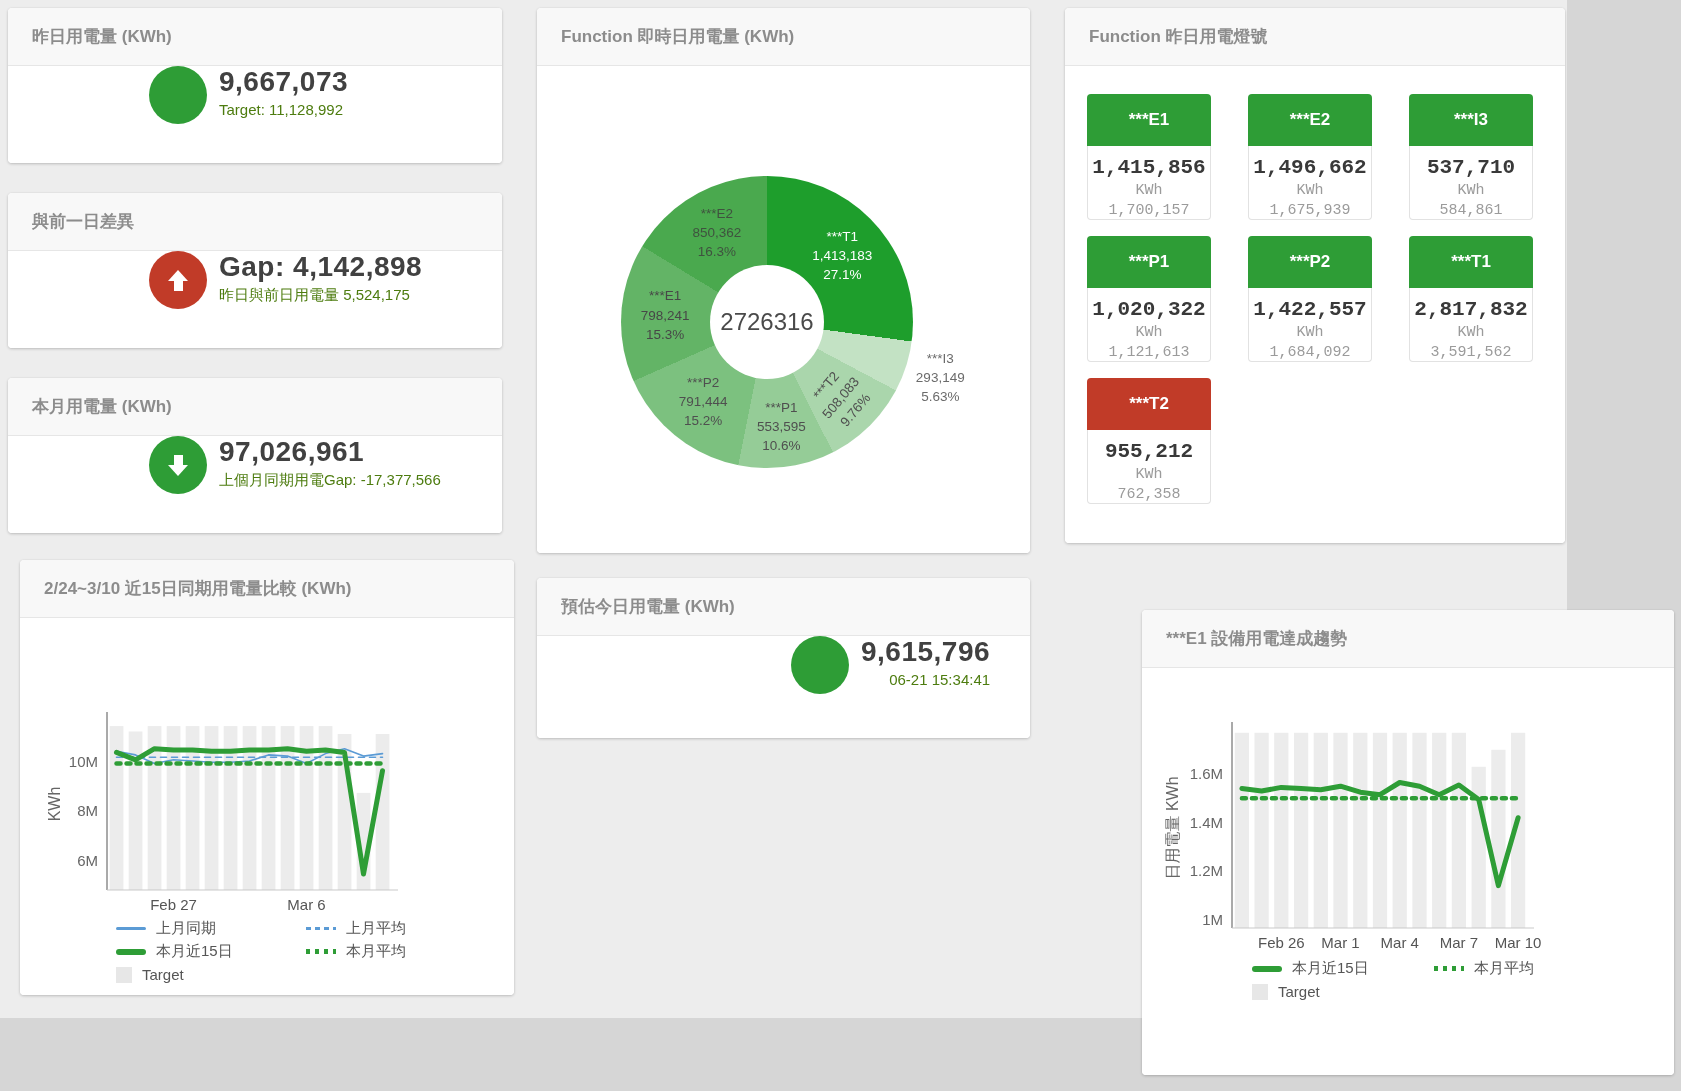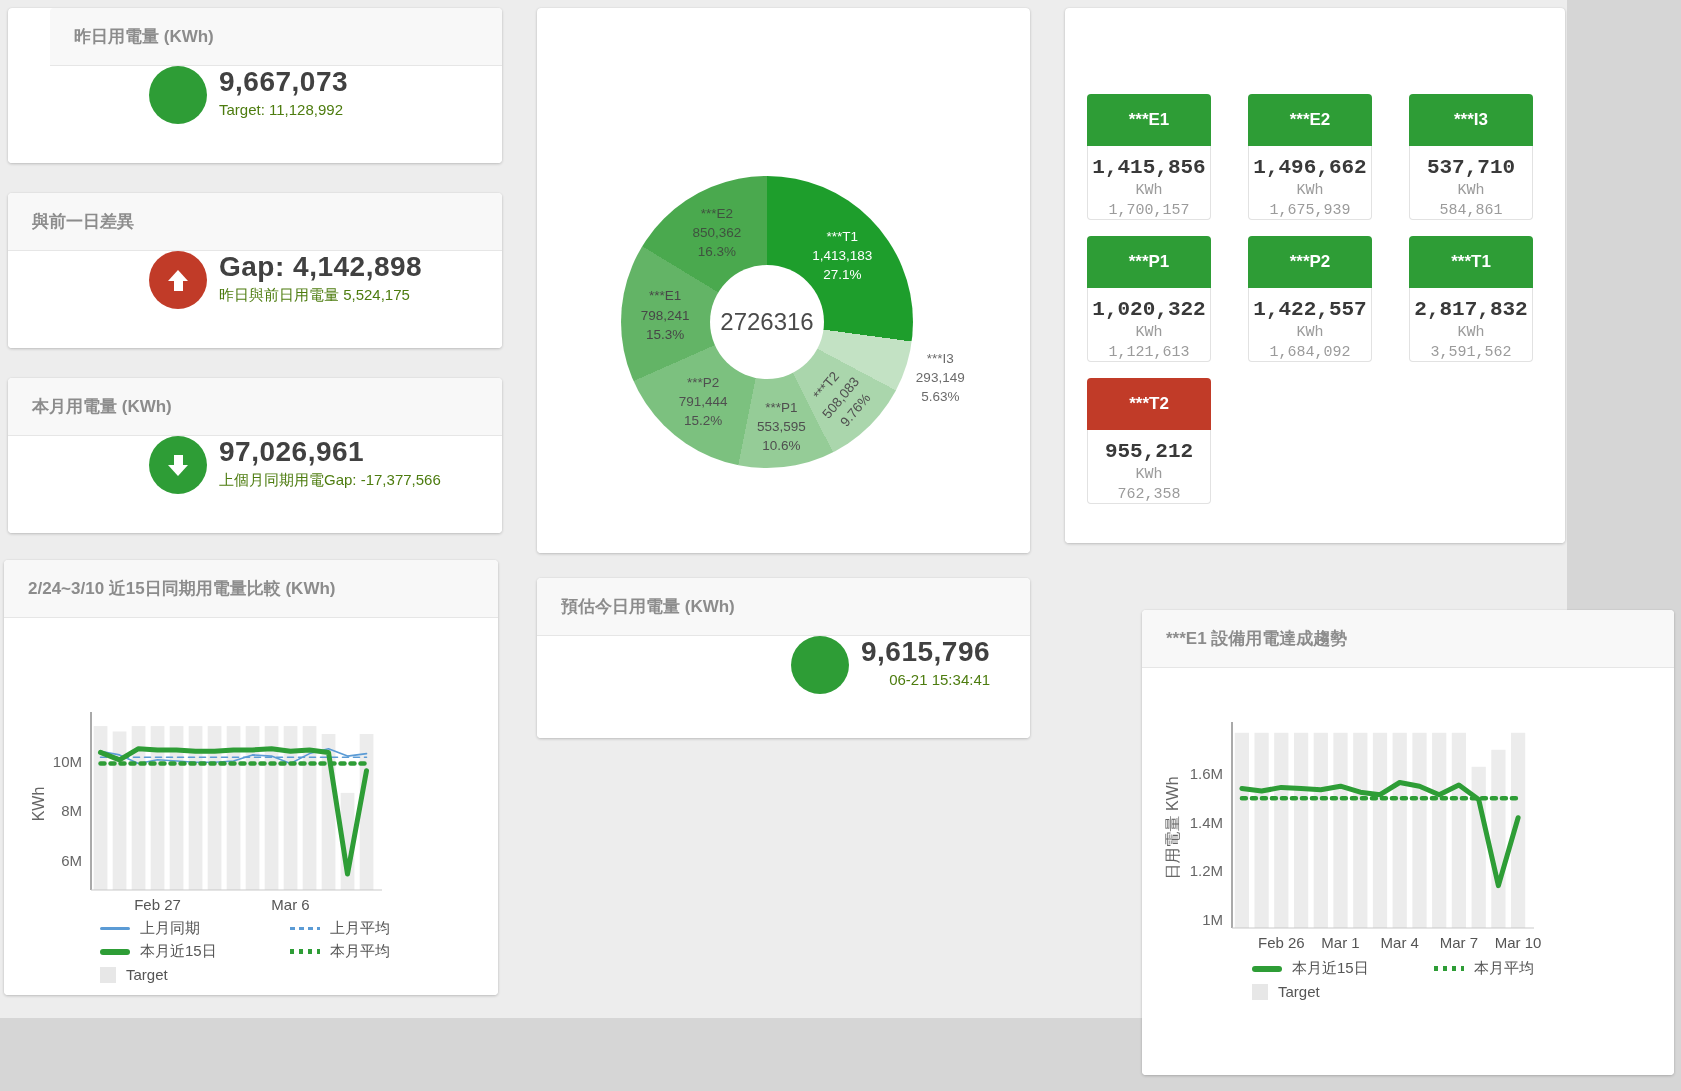--- a/index.html
+++ b/index.html
@@ -70,21 +70,21 @@
   .sw.green-thick { width:30px; height:6px; background:#2e9d36; border-radius:3px; }
   .sw.green-dot   { width:30px; height:5px; background:repeating-linear-gradient(90deg,#2e9d36 0 4px,transparent 4px 9px); }
   .sw.gray-square { width:16px; height:16px; background:#e7e7e7; }
   svg text { font-family:"Liberation Sans","DejaVu Sans",sans-serif; }
 </style>
 </head>
 <body>
 
 <div class="content-bg"></div>
 
-<section class="card" style="left:8px;top:8px;width:494px;height:155px;padding-left:42px;">
+<section class="card" style="left:8px;top:8px;width:494px;height:155px;">
   <div class="card-head">
       <span>昨日用電量 (KWh)</span>
     </div>
   <div class="card-body">
     <div class="kpi">
       <span class="dot green"></span>
       <div>
         <div class="kpi-num">9,667,073</div>
         <div class="kpi-sub">Target: 11,128,992</div>
       </div>
@@ -125,21 +125,21 @@
           </span>
       </span>
       <div>
         <div class="kpi-num">97,026,961</div>
         <div class="kpi-sub">上個月同期用電Gap: -17,377,566</div>
       </div>
     </div>
   </div>
 </section>
 
-<section class="card" style="left:4px;top:560px;width:494px;height:435px;">
+<section class="card" style="left:20px;top:560px;width:494px;height:435px;">
   <div class="card-head">
       <span>2/24~3/10 近15日同期用電量比較 (KWh)</span>
     </div>
   <div class="card-body">
     <svg id="chart-compare15" width="494" height="300">
         <rect x="89.7" y="108.1" width="13.7" height="163.9" fill="#ececec"></rect>
         <rect x="108.7" y="113.5" width="13.7" height="158.5" fill="#ececec"></rect>
         <rect x="127.7" y="108.1" width="13.7" height="163.9" fill="#ececec"></rect>
         <rect x="146.7" y="108.1" width="13.7" height="163.9" fill="#ececec"></rect>
         <rect x="165.7" y="108.1" width="13.7" height="163.9" fill="#ececec"></rect>
@@ -185,20 +185,23 @@
         </div>
         <div class="legend-item">
           <span class="sw gray-square"></span>
           <span>Target</span>
         </div>
       </div>
   </div>
 </section>
 
 <section class="card" style="left:537px;top:8px;width:493px;height:545px;">
+  <div class="card-head">
+      <span>Function 即時日用電量 (KWh)</span>
+    </div>
   <div class="card-body">
     <div class="donut-wrap" id="donut-wrap">
       <div class="donut" id="donut" style="background: conic-gradient(rgb(30, 158, 44) 0deg, rgb(30, 158, 44) 97.6674deg, rgb(195, 226, 196) 97.6674deg, rgb(195, 226, 196) 117.958deg, rgb(170, 214, 172) 117.958deg, rgb(170, 214, 172) 153.132deg, rgb(149, 204, 151) 153.132deg, rgb(149, 204, 151) 191.334deg, rgb(124, 193, 127) 191.334deg, rgb(124, 193, 127) 246.115deg, rgb(99, 180, 102) 246.115deg, rgb(99, 180, 102) 301.255deg, rgb(74, 169, 78) 301.255deg, rgb(74, 169, 78) 360deg);"></div>
       <div class="donut-hole">2726316</div>
     <div class="donut-label" style="left: 305.28px; top: 190.175px; color: rgb(255, 255, 255); transform: translate(-50%, -50%);">
           <div>***T1</div>
           <div>1,413,183</div>
           <div>27.1%</div>
         </div>
         <div class="donut-label" style="left: 403.275px; top: 311.675px; color: rgb(107, 107, 107); transform: translate(-50%, -50%);">
@@ -244,20 +247,23 @@
       <span class="dot green"></span>
       <div>
         <div class="kpi-num">9,615,796</div>
         <div class="kpi-sub">06-21 15:34:41</div>
       </div>
     </div>
   </div>
 </section>
 
 <section class="card" style="left:1065px;top:8px;width:500px;height:535px;">
+  <div class="card-head">
+      <span>Function 昨日用電燈號</span>
+    </div>
   <div class="card-body">
     <div class="tiles" id="tiles">
         <div class="tile">
           <div class="tile-head green">***E1</div>
           <div class="tile-body">
             <div class="tile-value">1,415,856</div>
             <div class="tile-unit">KWh</div>
             <div class="tile-sub">1,700,157</div>
           </div>
         </div>

